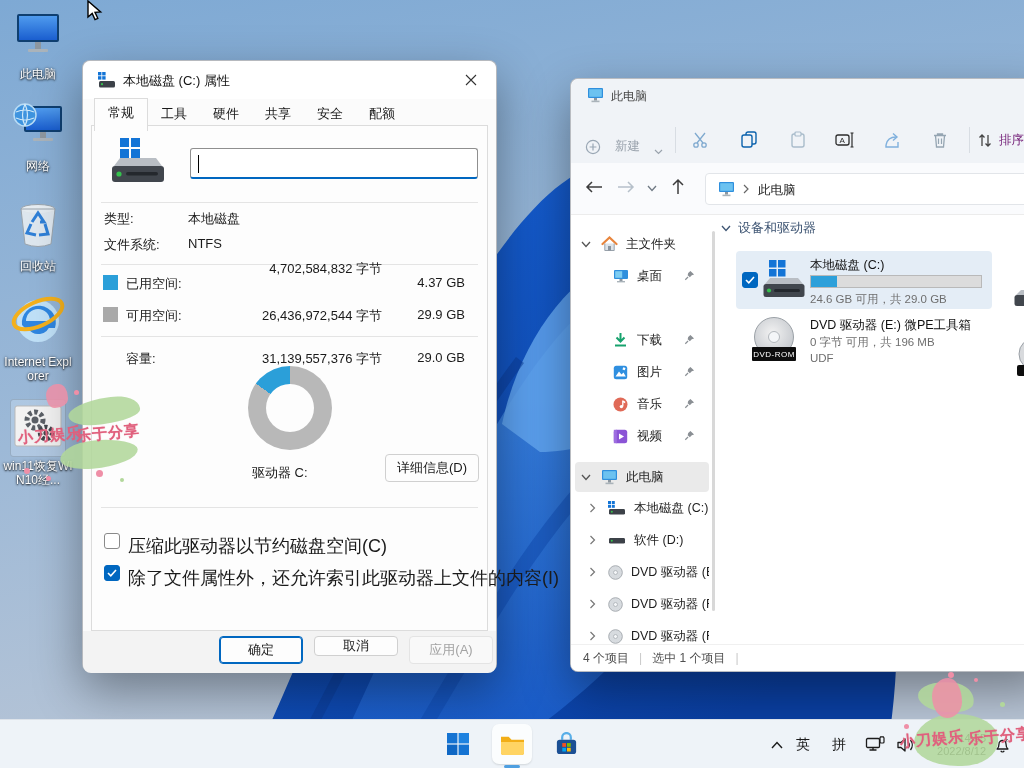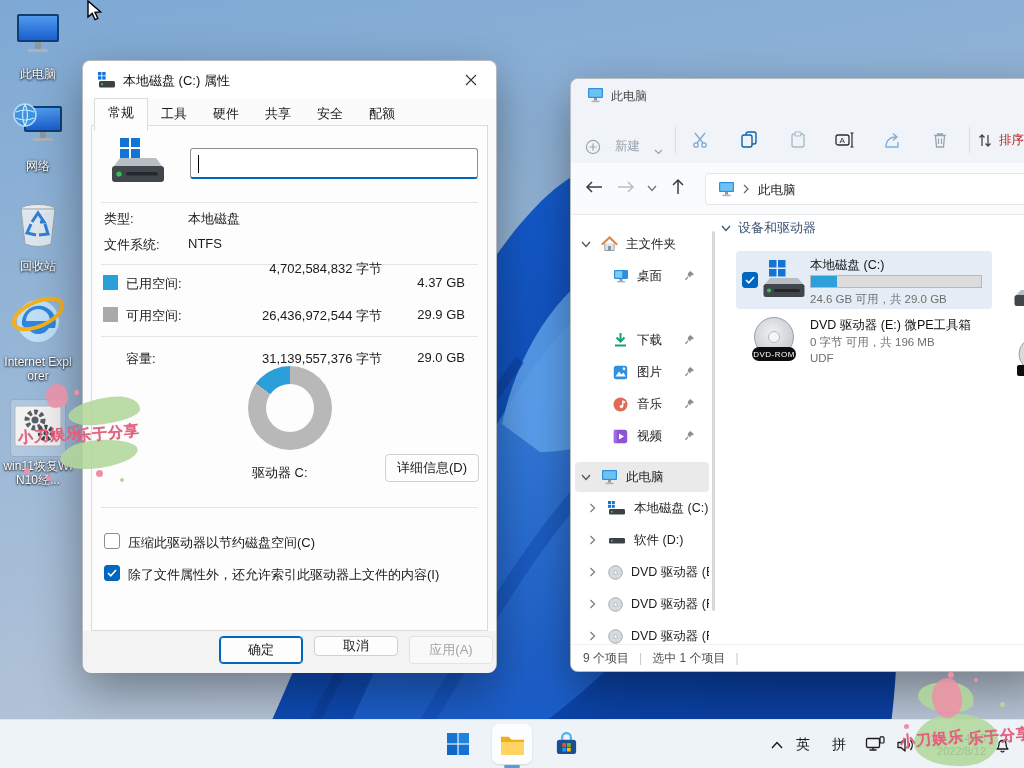--- a/index.html
+++ b/index.html
@@ -31,21 +31,21 @@
   .sq{position:absolute;width:15px;height:15px}
   .vol-input{position:absolute;left:98px;top:22px;width:288px;height:31px;background:#fff;border:1px solid #8f8f8f;border-bottom:2px solid #0067c0;border-radius:3px}
   .caret{position:absolute;left:7px;top:6px;width:1px;height:18px;background:#000}
   .donut{position:absolute;left:156px;top:240px;width:84px;height:84px;border-radius:50%}
   .donut-hole{position:absolute;left:18px;top:18px;width:48px;height:48px;border-radius:50%;background:#fdfdfd}
   .btn{position:absolute;display:flex;align-items:center;justify-content:center;font-size:13px;background:#fdfdfd;border:1px solid #d0d0d0;border-radius:4px;color:#1a1a1a}
   .btn.default{border:1px solid #0067c0;box-shadow:inset 0 0 0 1px #0067c0}
   .btn.disabled{color:#a3a3a3;border-color:#e4e4e4;background:#f9f9f9}
   .cb{position:absolute;width:16px;height:16px;border:1px solid #8a8a8a;border-radius:3px;background:#fff}
   .cb.checked{background:#0067c0;border-color:#0067c0;display:flex;align-items:center;justify-content:center}
-  .cb-label{position:absolute;font-size:13px;white-space:nowrap}
+  .cb-label{position:absolute;font-size:18px;white-space:nowrap}
   
   .explorer{left:570px;top:78px;width:480px;height:594px;z-index:4;background:#fff;overflow:hidden}
   .exp-head{position:absolute;left:0;top:0;right:0;height:84px;background:#f0f3f7;border-radius:8px 0 0 0}
   .exp-title-text{position:absolute;left:40px;top:9px;font-size:12px;color:#444}
   .tool-btn{position:absolute;top:46px;width:34px;height:30px;display:flex;align-items:center;justify-content:center;border-radius:5px}
   .vsep{position:absolute;top:48px;width:1px;height:26px;background:#d8dde3}
   .exp-nav{position:absolute;left:0;top:84px;right:0;height:52px;background:#fafbfd;border-bottom:1px solid #ececec}
   .navg{position:absolute;top:15px;font-size:16px;color:#3c3c3c}
   .addr{position:absolute;left:134px;top:10px;right:-20px;height:32px;background:#fff;border:1px solid #e2e5e9;border-radius:4px}
   .sidebar-row{position:absolute;left:4px;width:134px;height:30px;display:flex;align-items:center;border-radius:4px;font-size:12.5px;color:#1d1d1d}
@@ -323,21 +323,21 @@
         <path d="M3 4.5 H15 M6.5 4.5 V3 h5 v1.5 M4.5 4.5 L5.5 16 H12.5 L13.5 4.5" fill="none" stroke="#95a5b2" stroke-width="1.3"></path>
         <path d="M7.5 7.5 V13 M10.5 7.5 V13" stroke="#95a5b2" stroke-width="1.2"></path>
       </svg>
     </div>
     <div class="vsep" style="left:398px"></div>
     <div class="abs" style="left:406px;top:46px;height:30px;display:flex;align-items:center;gap:6px;border-radius:5px">
       <svg width="16" height="15" viewBox="0 0 16 15">
         <path d="M5 13 V2 M2.5 4.5 L5 2 L7.5 4.5" fill="none" stroke="#444" stroke-width="1.3"></path>
         <path d="M11 2 V13 M8.5 10.5 L11 13 L13.5 10.5" fill="none" stroke="#444" stroke-width="1.3"></path>
       </svg>
-      <span style="font-size:12.5px;color:#b91c1c">排序</span>
+      <span style="font-size:12.5px;color:#701a75">排序</span>
     </div>
   </div>
 
   <div class="exp-nav">
     <svg class="navg" style="left:14px;top:17px" width="18" height="14" viewBox="0 0 18 14">
       <path d="M17 7 H2 M7 2 L2 7 L7 12" fill="none" stroke="#3c3c3c" stroke-width="1.5"></path>
     </svg>
     <svg class="navg" style="left:46px;top:17px" width="18" height="14" viewBox="0 0 18 14">
       <path d="M1 7 H16 M11 2 L16 7 L11 12" fill="none" stroke="#b6c0ca" stroke-width="1.5"></path>
     </svg>
@@ -543,39 +543,39 @@
     <div class="pbar" style="top:24px">
       <div class="pfill" style="width: 15%;"></div>
     </div>
     <span class="tinfo" style="top:41px">24.6 GB 可用，共 29.0 GB</span>
   </div>
 
   <div class="tile" style="top:234px;height:64px">
     <div class="abs" style="left:16px;top:4px;width:46px;height:46px">
       <div class="abs" style="left:2px;top:0;width:40px;height:40px;border-radius:50%;background:radial-gradient(circle at 45% 40%, #f2f2f2 0%, #d8dadd 45%, #b9bec4 100%);border:1px solid #9aa0a6"></div>
       <div class="abs" style="left:16px;top:14px;width:12px;height:12px;border-radius:50%;background:#f4f6f8;border:1px solid #b3b8bd"></div>
-      <div class="abs" style="left:0;top:30px;width:44px;height:14px;background:#0d0d0d;border-radius:7px;color:#fff;font-size:8px;display:flex;align-items:center;justify-content:center;letter-spacing:.5px">DVD-ROM</div>
+      <div class="abs" style="left:0;top:30px;width:44px;height:14px;background:#0d0d0d;border-radius:1px;color:#fff;font-size:8px;display:flex;align-items:center;justify-content:center;letter-spacing:.5px">DVD-ROM</div>
     </div>
     <span class="tname" style="top:4px">DVD 驱动器 (E:) 微PE工具箱</span>
     <span class="tinfo" style="top:22px">0 字节 可用，共 196 MB</span>
     <span class="tinfo" style="top:39px">UDF</span>
   </div>
 
   <svg class="abs" style="left:442px;top:196px" width="40" height="34" viewBox="0 0 40 34">
     <path d="M3 20 L8 15 L32 15 L37 20 Z" fill="#b9bec4"></path>
       <rect x="1.5" y="20" width="37" height="11" rx="2.5" fill="#41464d"></rect>
   </svg>
   <svg class="abs" style="left:444px;top:258px" width="40" height="40" viewBox="0 0 40 40">
     <circle cx="20" cy="17" r="16" fill="#d8dadd" stroke="#9aa0a6"></circle>
       <circle cx="20" cy="17" r="5" fill="#f4f6f8"></circle>
     <rect x="2" y="28" width="36" height="11" rx="2" fill="#0d0d0d"></rect>
   </svg>
 
   <div class="status">
-    <span style="margin-left:12px">9 个项目</span>
+    <span style="margin-left:12px">4 个项目</span>
     <span style="margin:0 10px;color:#c9c9c9">|</span>
     <span>选中 1 个项目</span>
     <span style="margin:0 10px;color:#c9c9c9">|</span>
   </div>
 </div>
 
 <div class="taskbar">
   <div class="tb-center">
     <div class="tb-plate">
       <svg width="24" height="24" viewBox="0 0 24 24">

